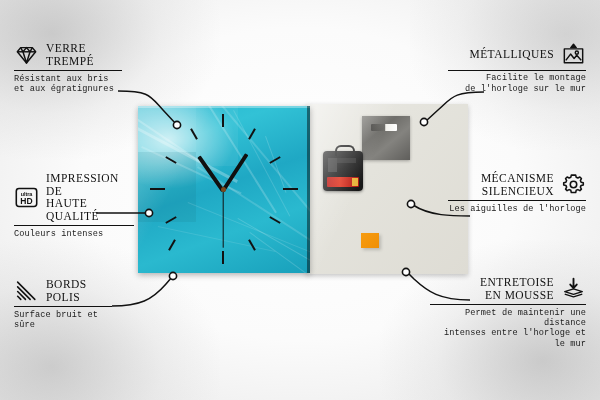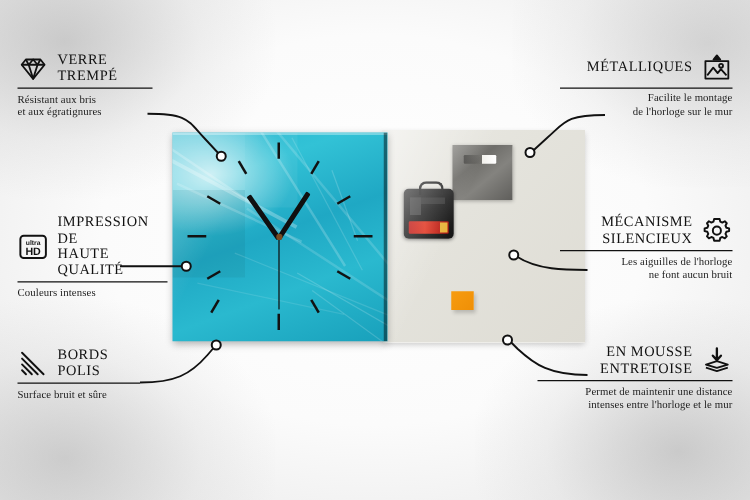--- a/index.html
+++ b/index.html
@@ -87,21 +87,21 @@
   .callout.right{text-align:right;}
   .ttl-row{display:flex;align-items:center;gap:7px;}
   .callout.right .ttl-row{flex-direction:row-reverse;}
   .ttl{
     font-size:11.5px;line-height:12.6px;font-weight:normal;color:#111;
     letter-spacing:.45px;text-transform:uppercase;
   }
   .ico{width:25px;height:25px;flex:0 0 25px;display:block;}
   .rule{height:1.4px;background:#111;margin:2.5px 0 2.5px 0;}
   .sub{
-    font-size:8.6px;line-height:10.4px;color:#1b1b1b;font-weight:normal;letter-spacing:.1px;
+    font-size:8.6px;line-height:10.4px;color:#1b1b1b;font-weight:normal;letter-spacing:.1px;font-family:Liberation Mono, monospace;
   }
 </style>
 </head>
 <body>
 
 <div id="stage">
 
   <div class="vig tl"></div>
   <div class="vig tr"></div>
   <div class="vig bl"></div>
@@ -263,35 +263,34 @@
           <circle cx="12" cy="12" r="3.1"></circle>
         </g>
       </svg>
       <div>
         <div class="ttl">MÉCANISME</div>
         <div class="ttl">SILENCIEUX</div>
       </div>
     </div>
     <div class="rule"></div>
     <div class="sub">Les aiguilles de l'horloge</div>
-    <div class="sub">ne font aucun bruit</div>
   </div>
 
   <div class="callout right" style="left:430px;top:276px;width:156px;">
     <div class="ttl-row">
       <svg class="ico" viewBox="0 0 24 24">
         <g fill="none" stroke="#111" stroke-width="1.4" stroke-linejoin="round">
           <path d="M12,2.6 L12,10.4 M8.9,8.2 L12,11.6 L15.1,8.2" stroke-width="1.8" stroke-linecap="round"></path>
           <path d="M12,12.4 L20.4,15.0 L12,17.6 L3.6,15.0 Z"></path>
           <path d="M3.6,17.4 L12,20.0 L20.4,17.4"></path>
         </g>
       </svg>
       <div>
+        <div class="ttl">ENTRETOISE</div>
         <div class="ttl">EN MOUSSE</div>
-        <div class="ttl">ENTRETOISE</div>
       </div>
     </div>
     <div class="rule"></div>
     <div class="sub">Permet de maintenir une distance</div>
     <div class="sub">intenses entre l'horloge et le mur</div>
   </div>
 
 </div>
 
 </body></html>

